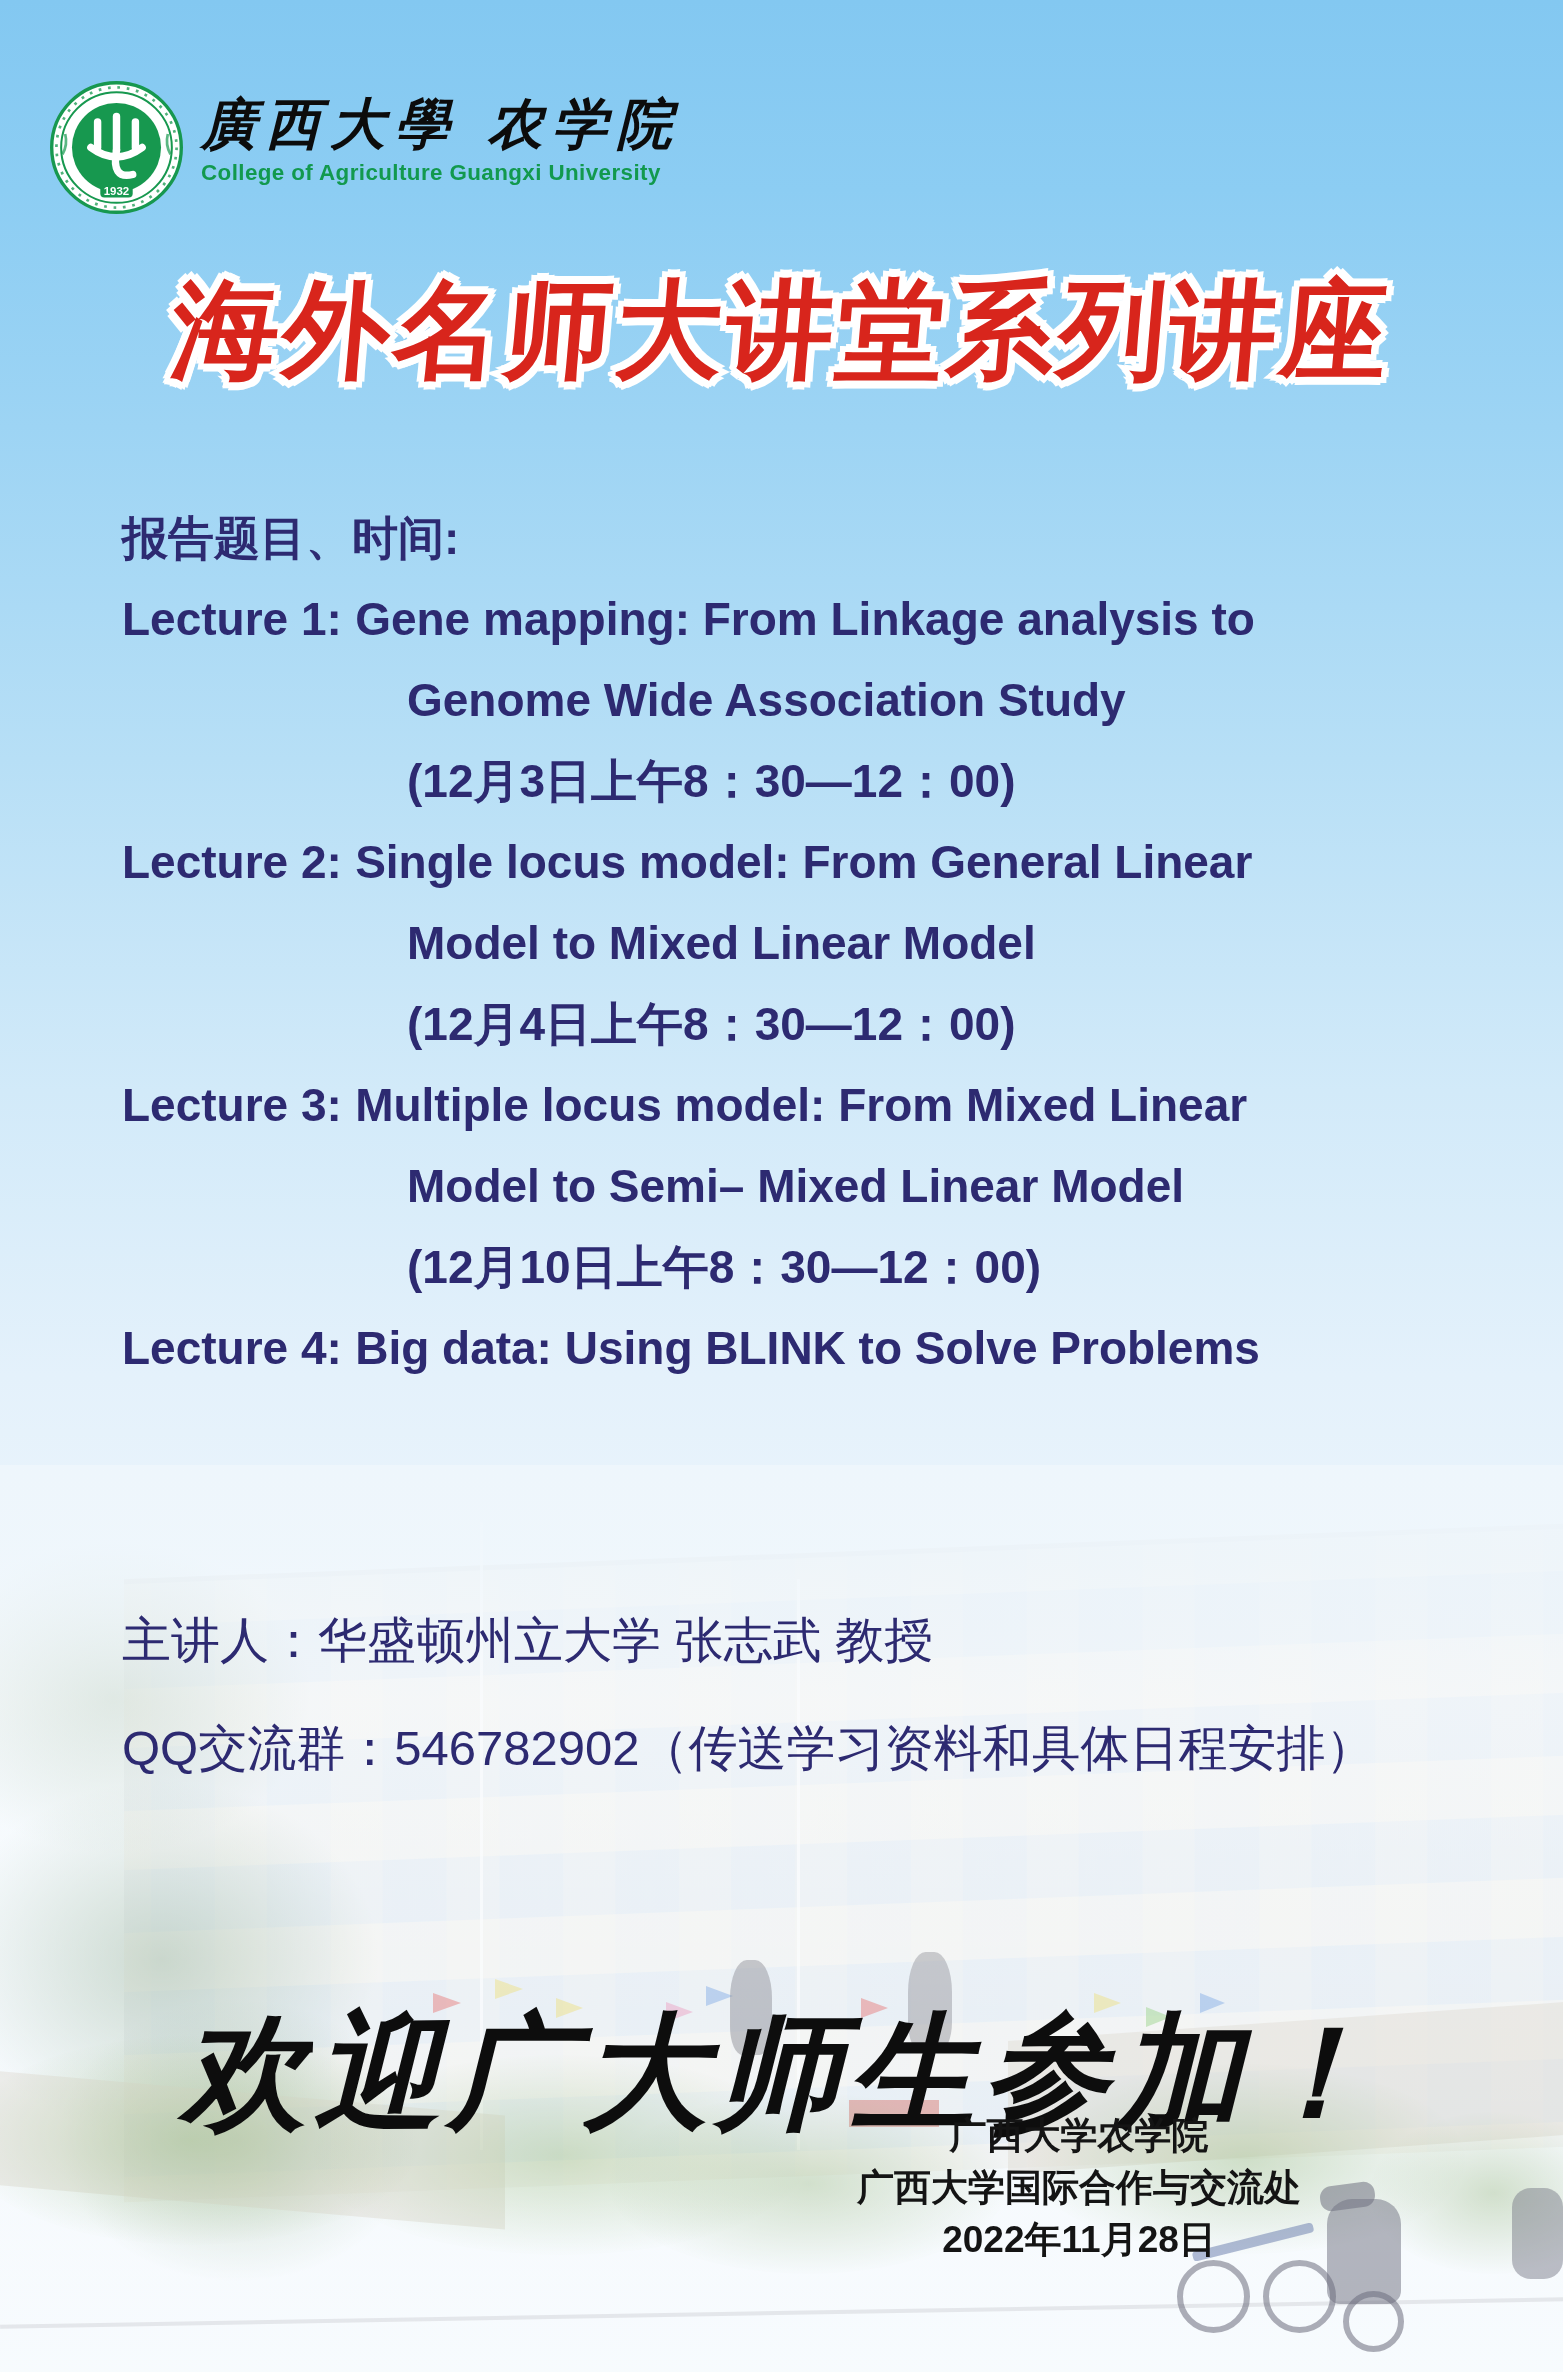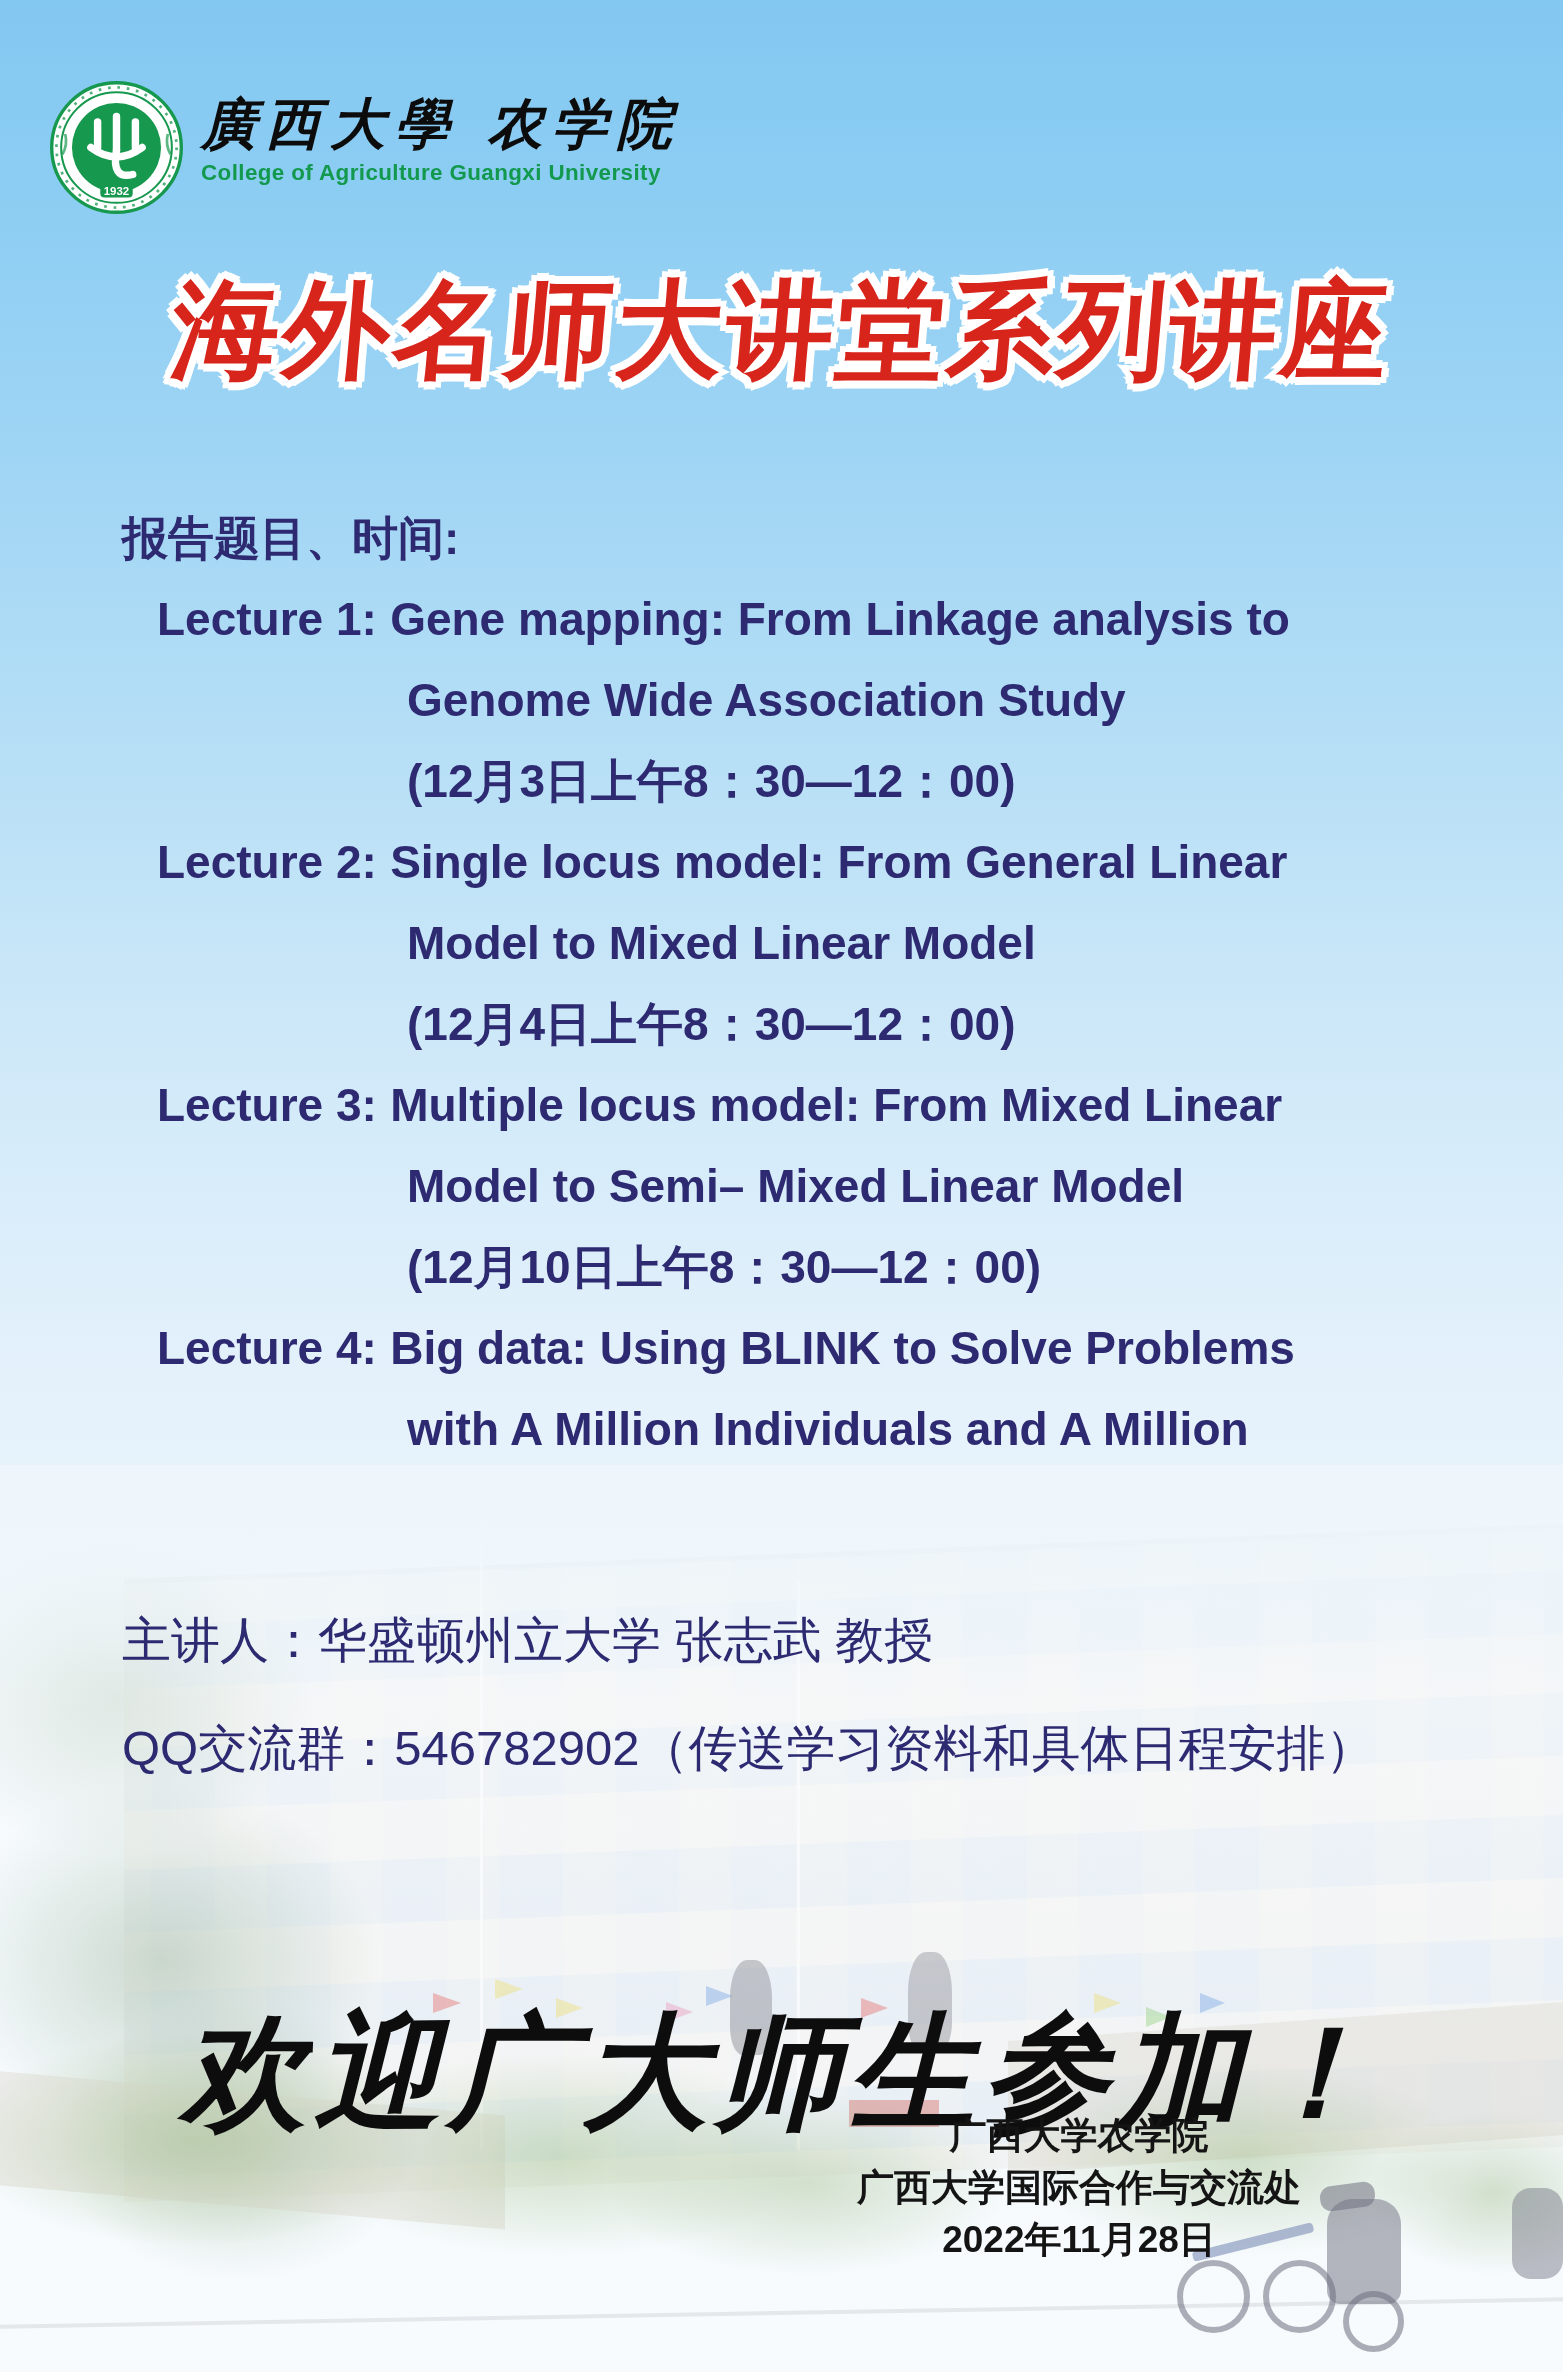--- a/index.html
+++ b/index.html
@@ -51,21 +51,21 @@
     transform:skewX(-5deg);
     -webkit-text-stroke:9.5px #ffffff;paint-order:stroke fill;
     text-shadow:-5.7px -5.7px 0 #fff,5.7px -5.7px 0 #fff,-5.7px 5.7px 0 #fff,5.7px 5.7px 0 #fff,
                 -7.6px 0 0 #fff,7.6px 0 0 #fff,0 -7.6px 0 #fff,0 7.6px 0 #fff;
   }
 
   
   .schedule{position:absolute;left:122px;top:498px;z-index:2;color:#2D2A71;font-weight:bold;}
   .line{font-size:46px;line-height:81px;white-space:nowrap;}
   .line.indent{margin-left:285px;}
-  .lec-label{margin-right:13.3px;margin-left:35px;}
+  .lec-label{margin-right:13.3px;}
 
   
   .details{position:absolute;left:122px;top:1586px;z-index:2;color:#2D2A71;font-weight:normal;}
   .d-line{font-size:49px;line-height:108px;white-space:nowrap;}
 
   
   .welcome{
     position:absolute;left:0;top:1982px;width:100%;text-align:center;z-index:2;
     font-family:"DejaVu Serif",serif;font-style:italic;font-weight:bold;
     font-size:126px;line-height:181px;color:#0d0d0d;letter-spacing:7.6px;white-space:nowrap;
@@ -169,21 +169,20 @@
 
   <div class="line">
     <span class="lec-label">Lecture 3:</span><span>Multiple locus model: From Mixed Linear</span>
   </div>
   <div class="line indent">Model to Semi– Mixed Linear Model</div>
   <div class="line indent">(12月10日上午8：30—12：00)</div>
 
   <div class="line">
     <span class="lec-label">Lecture 4:</span><span>Big data: Using BLINK to Solve Problems</span>
   </div>
-  <div class="line indent">with A Million Individuals and A Million</div>
 </section>
 
 <section class="details">
   <div class="d-line">
     <span>主讲人：</span><span>华盛顿州立大学  张志武 教授</span>
   </div>
   <div class="d-line">
     <span>QQ交流群：</span><span>546782902（传送学习资料和具体日程安排）</span>
   </div>
 </section>

